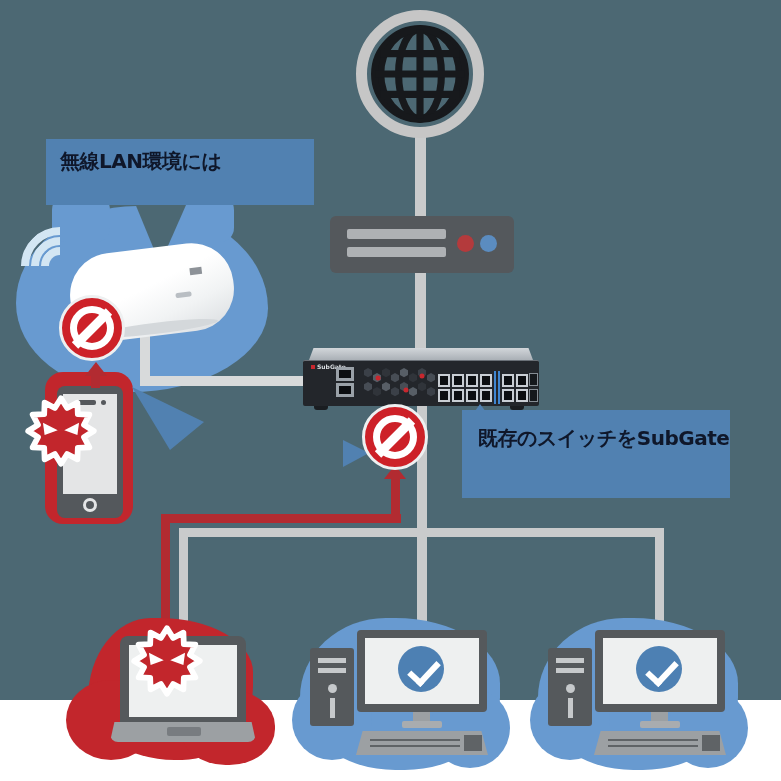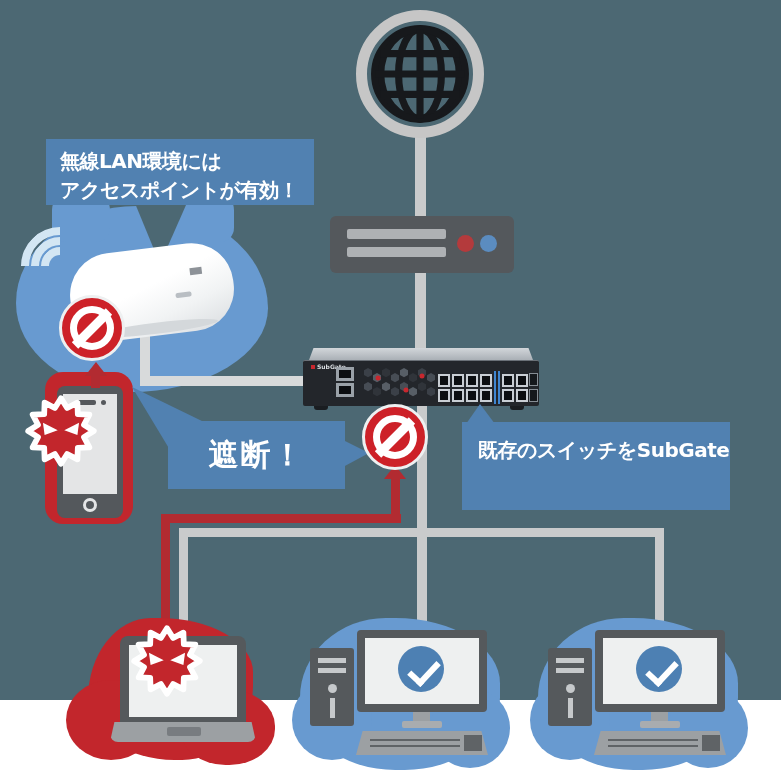--- a/index.html
+++ b/index.html
@@ -2,21 +2,21 @@
 <html><head>
 <meta charset="utf-8">
 <style>
   html,body{margin:0;padding:0;background:#fff;}
   #stage{position:relative;width:781px;height:781px;overflow:hidden;background:#fff;
          font-family:"DejaVu Sans","Liberation Sans",sans-serif;}
   .abs{position:absolute;}
   
   .panel{left:0;top:0;width:781px;height:700px;background:#4c6873;}
   
-  .bubble{background:#5181b1;color:#ffffff;font-weight:bold;}
+  .bubble{background:#5181b1;color:#0f172a;font-weight:bold;}
   .bubble .ln{display:block;line-height:1.45;letter-spacing:-0.5px;}
   
   .cgray{background:#c9cbcc;}
   .cred{background:#b22b31;}
   .cap{background:#d8dadb;}
   
   .ban{border-radius:50%;background:#cd2128;border:3px solid #eef0f1;width:60px;height:60px;}
   .ban-ring{position:absolute;inset:8px;border:7px solid #fff;border-radius:50%;}
   .ban-bar{position:absolute;left:6px;right:6px;top:50%;height:9px;margin-top:-4.5px;background:#fff;transform:rotate(-45deg);}
   
@@ -225,28 +225,24 @@
   </svg>
 
   <svg class="abs" style="left:0;top:0;" width="781" height="781">
     <polygon points="170,450 132,387 204,422" fill="#5181b1"></polygon>
     <polygon points="343,440 369,453 343,467" fill="#5181b1"></polygon>
     <polygon points="466,424 480,404 495,424" fill="#5181b1"></polygon>
   </svg>
 
   <div class="abs bubble" style="left:46px;top:139px;width:268px;height:66px;padding:8px 0 0 14px;box-sizing:border-box;font-size:20px;">
     <span class="ln">無線LAN環境には</span>
-    <span class="ln">アクセスポイントが有効！</span>
-  </div>
-
-  <div class="abs bubble" style="left:168px;top:421px;width:177px;height:68px;display:flex;align-items:center;justify-content:center;font-size:30px;letter-spacing:2px;">
-    <span>遮断！</span>
-  </div>
-
-  <div class="abs bubble" style="left:462px;top:422px;width:268px;height:88px;padding:14px 0 0 16px;box-sizing:border-box;font-size:20px;">
+  </div>
+
+
+  <div class="abs bubble" style="left:462px;top:410px;width:268px;height:88px;padding:14px 0 0 16px;box-sizing:border-box;font-size:20px;">
     <span class="ln">既存のスイッチをSubGate</span>
   </div>
 
   <div class="abs ban" style="left:59px;top:295px;">
     <div class="ban-ring"></div>
     <div class="ban-bar"></div>
   </div>
   <div class="abs ban" style="left:362px;top:404px;">
     <div class="ban-ring"></div>
     <div class="ban-bar"></div>

